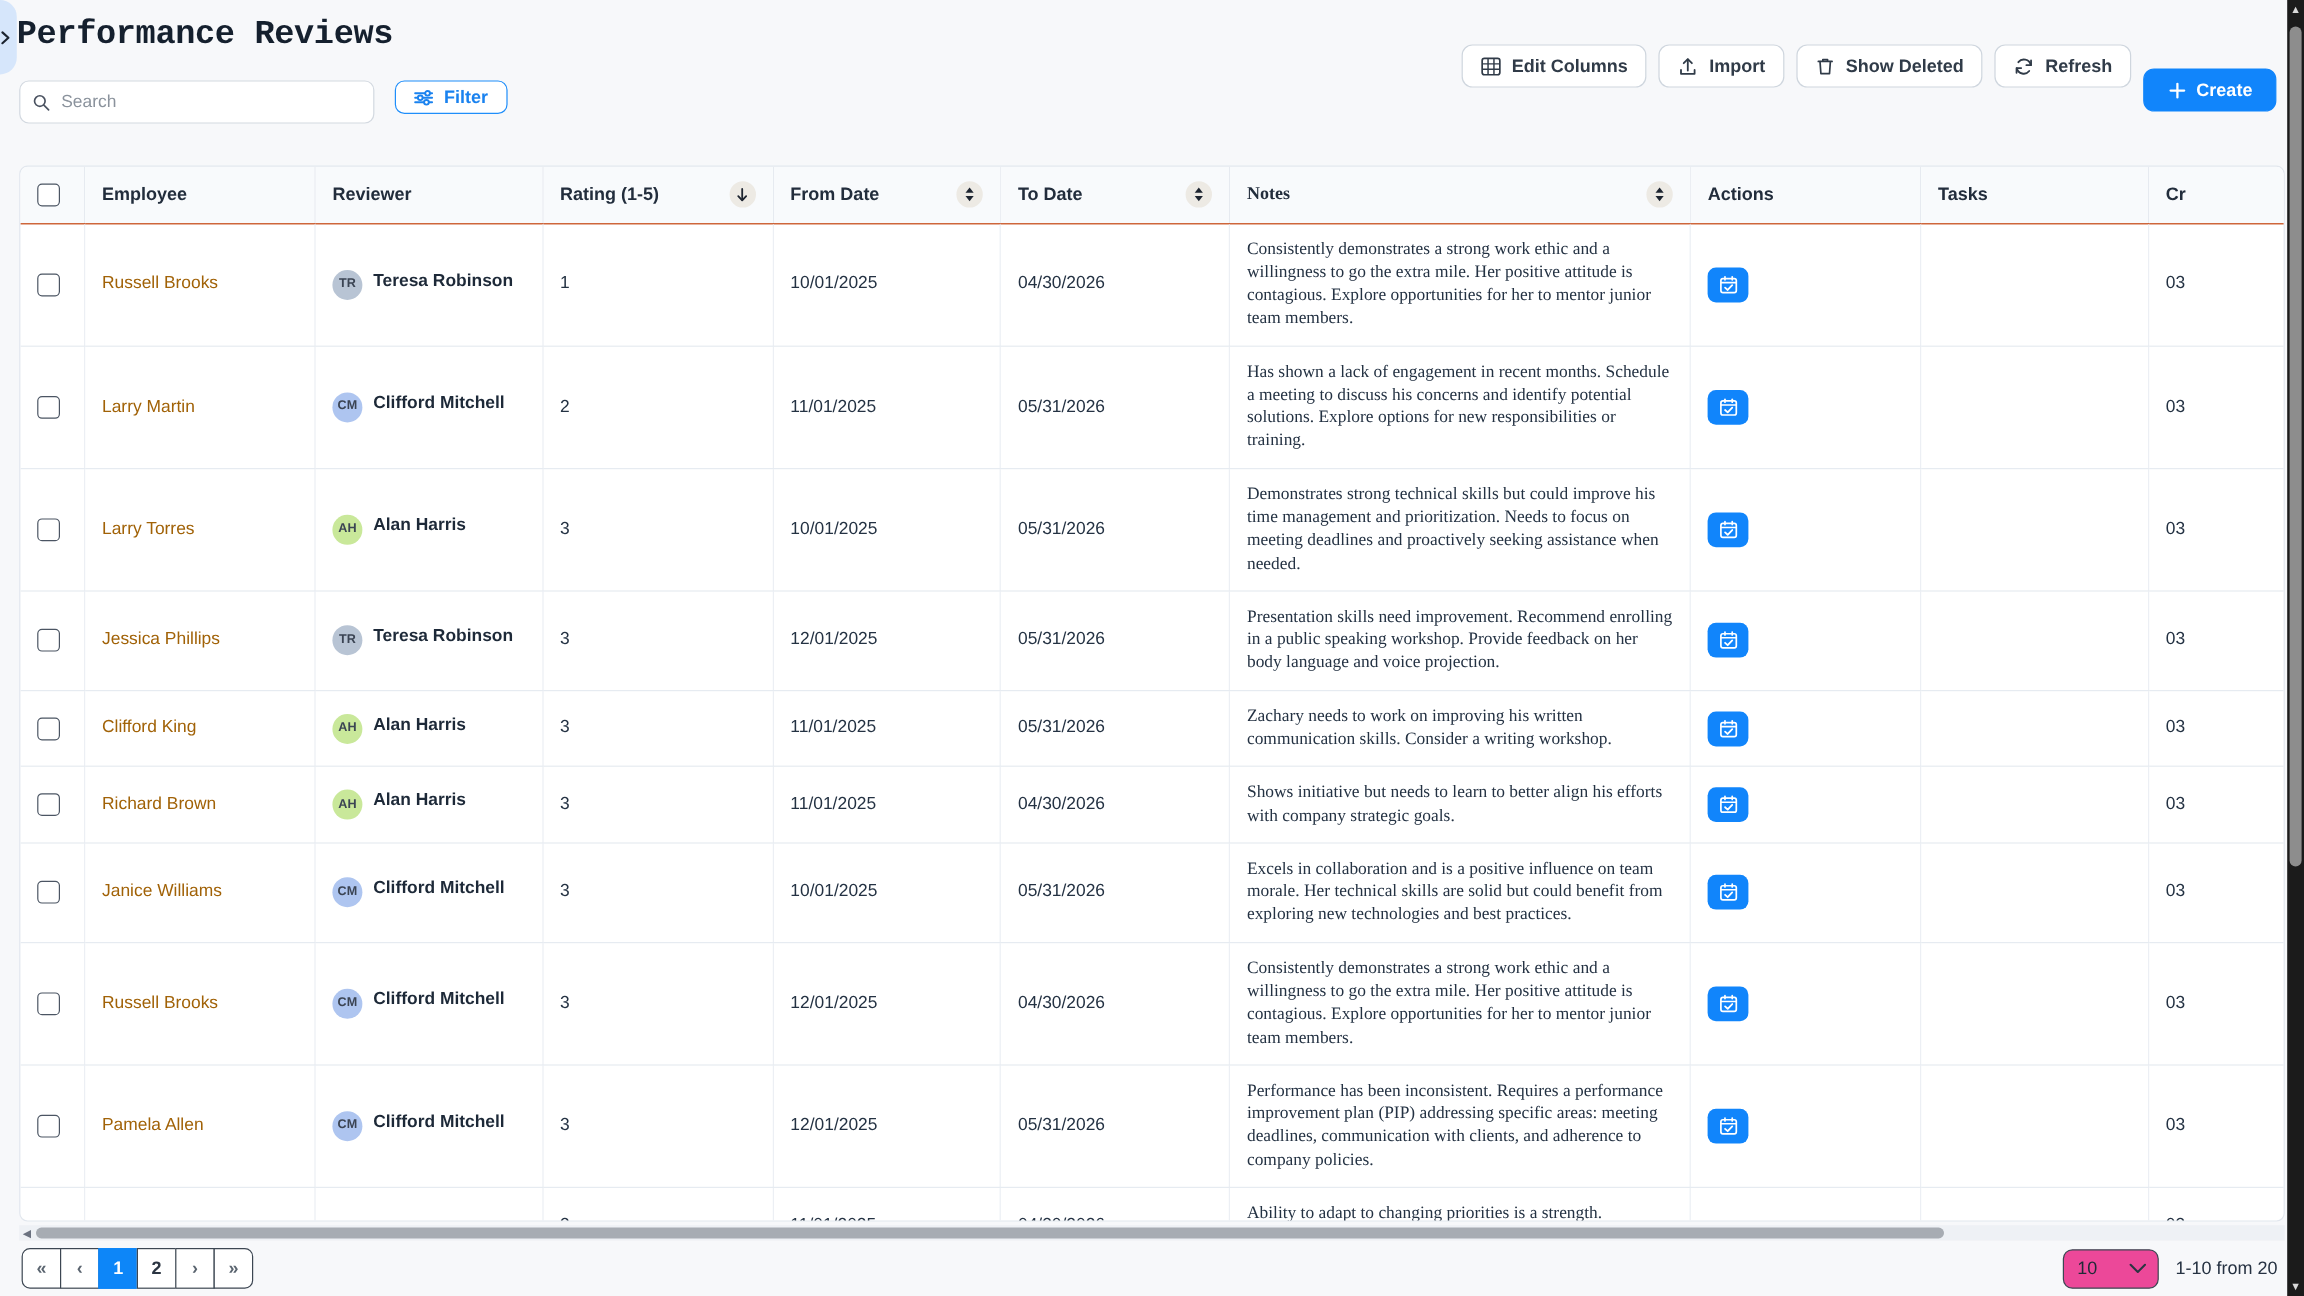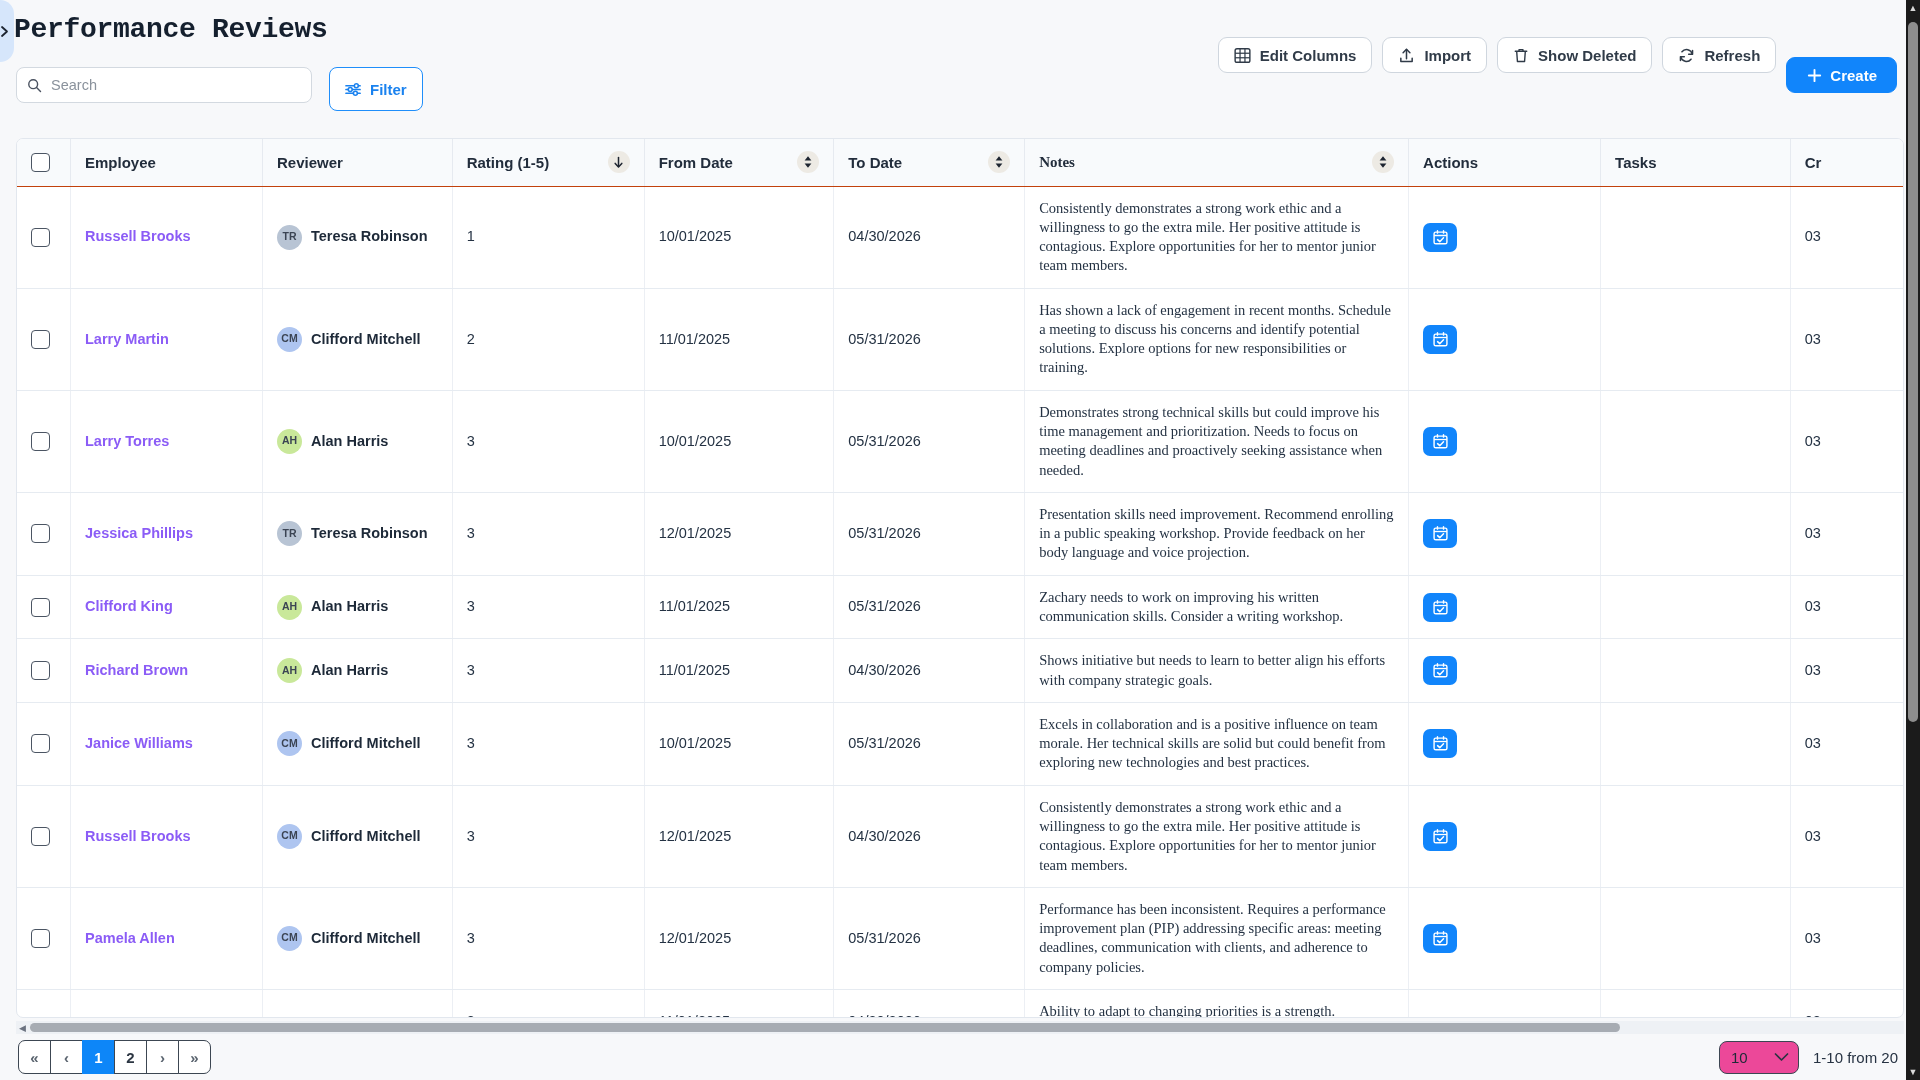--- a/index.html
+++ b/index.html
@@ -39,21 +39,21 @@
     border: 1px solid #d3d9e0; border-radius: 8px; background: #fff;
     display: flex; align-items: center; padding: 0 10px; gap: 7px;
   }
   .search-wrap input {
     border: 0; outline: 0; flex: 1; font-size: 14.5px;
     font-family: "Liberation Sans", sans-serif; color: #1f2a37; background: transparent;
   }
   .search-wrap input::placeholder { color: #8a929c; }
   .filter-btn {
     position: absolute; left: 329px; top: 67px;
-    height: 44px; padding: 0 15px;
+    height: 28px; padding: 0 15px;
     border: 1px solid #1f8efa; border-radius: 8px; background: #fff;
     color: #1a82ef; font-size: 15px; font-weight: 700;
     display: flex; align-items: center; gap: 8px; cursor: pointer;
   }
 
   .toolbar {
     position: absolute; right: 23px; top: 17px;
     display: flex; align-items: center; gap: 10px;
   }
   .tb-btn {
@@ -102,22 +102,22 @@
   .col-to    { width: 164px; }
   .col-notes { width: 330px; font-family: Liberation Serif, serif; }
   .col-act   { width: 165px; }
   .col-tasks { width: 163px; }
   .col-cr    { width: 160px; }
 
   .chk {
     width: 19px; height: 19px; border: 1.6px solid #4b5563; border-radius: 4px;
     background: #fff; display: block; cursor: pointer;
   }
-  .emp-link { color: #8b5cf6; font-weight: 700; text-decoration: none; cursor: pointer; }
-  .rev-cell { display: flex; align-items: center; gap: 9px; }
+  .emp-link { color: #a16207; font-weight: 400; text-decoration: none; cursor: pointer; }
+  .rev-cell { display: flex; gap: 9px; }
   .avatar {
     width: 25px; height: 25px; border-radius: 50%;
     display: flex; align-items: center; justify-content: center;
     font-size: 10.5px; font-weight: 600; color: #3b4453; flex: none;
   }
   .rev-name { font-weight: 700; color: #1d2938; font-size: 14.5px; white-space: nowrap; }
   .act-btn {
     width: 34px; height: 29px; border-radius: 7px; background: #1185fb;
     display: flex; align-items: center; justify-content: center; cursor: pointer; border: 0;
   }

